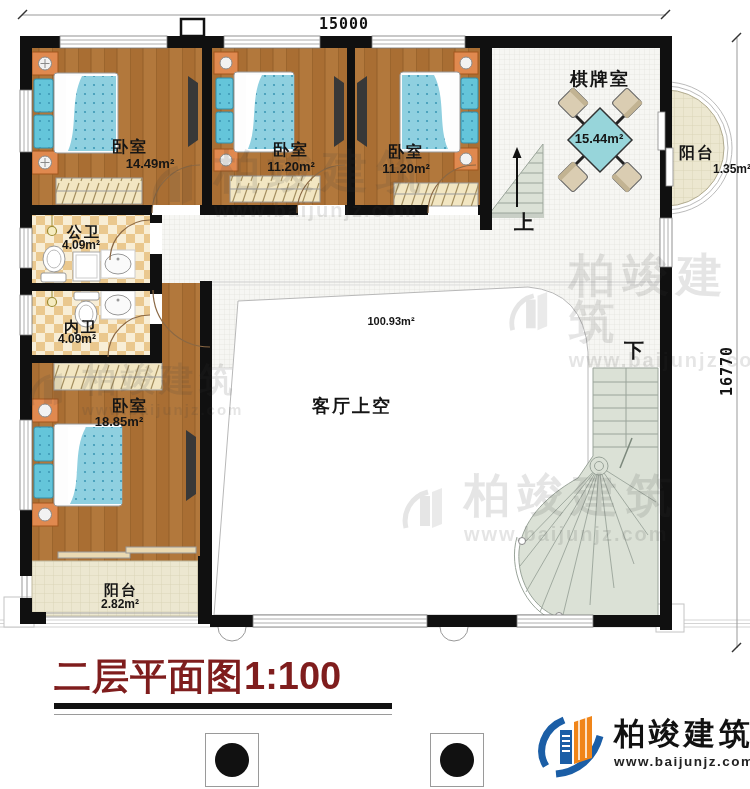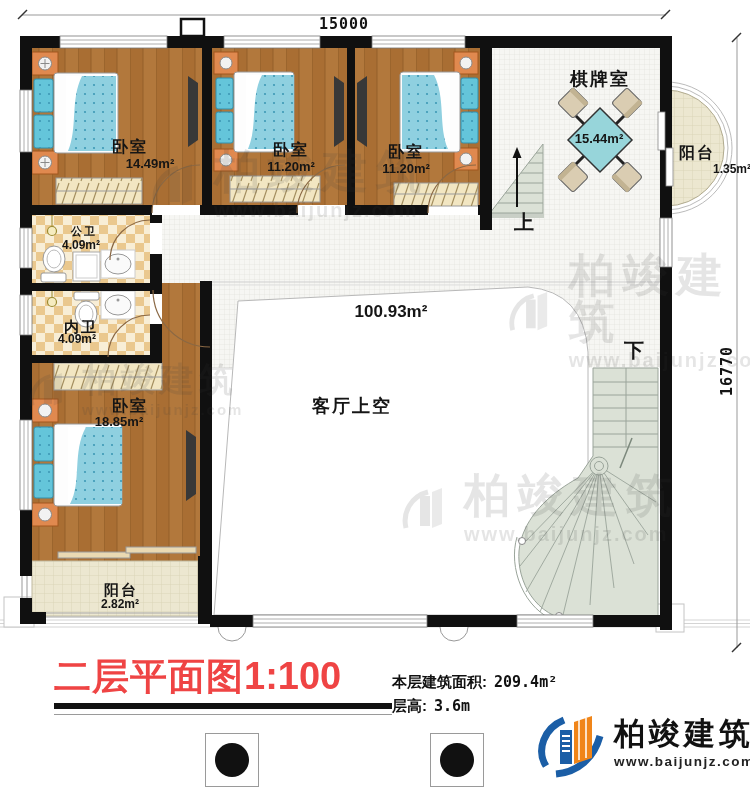--- a/index.html
+++ b/index.html
@@ -8,21 +8,21 @@
   svg.plan{position:absolute;left:0;top:0;}
   .lbl{position:absolute;transform:translate(-50%,-50%);font-weight:bold;white-space:nowrap;
        line-height:1;text-align:center;color:#151515;}
   .rm{font-size:16px;letter-spacing:2px;}
   .rm-lg{font-size:18px;letter-spacing:2px;}
   .ar{font-size:13px;}
   .ar-sm{font-size:12px;}
   .updown{font-size:20px;}
   .dim{font-size:15px;letter-spacing:1px;font-family:"DejaVu Sans Mono","Liberation Mono",monospace;font-weight:bold;}
   .dim-v{transform:translate(-50%,-50%) rotate(-90deg);}
-  .title-row{position:absolute;left:54px;top:652px;font-weight:bold;white-space:nowrap;color:#ef4444;}
+  .title-row{position:absolute;left:54px;top:652px;font-weight:bold;white-space:nowrap;color:#7f1d1d;}
   .title-cn{font-size:37px;letter-spacing:1px;}
   .title-scale{font-size:38px;}
   .title-bar{position:absolute;left:54px;top:703px;width:338px;height:6px;background:#111;}
   .title-thin{position:absolute;left:54px;top:714px;width:338px;height:1px;background:#9a9a9a;}
   .info{position:absolute;left:392px;top:670px;font-weight:bold;font-size:15px;line-height:1.6;color:#111;}
   .info .val{margin-left:7px;font-family:"DejaVu Sans Mono","Liberation Mono",monospace;}
   .col-sym{position:absolute;width:52px;height:52px;background:#fff;border:1px solid #9a9a9a;}
   .col-dot{width:34px;height:34px;border-radius:50%;background:#111;margin:9px auto;}
   .logo{position:absolute;left:534px;top:708px;display:flex;align-items:center;gap:6px;}
   .logo-txt{display:flex;flex-direction:column;}
@@ -399,45 +399,41 @@
 <div class="lbl rm" style="left:130px;top:147px;">卧室</div>
 <div class="lbl ar" style="left:130px;top:163px;margin-left:20px;">14.49m²</div>
 <div class="lbl rm" style="left:291px;top:150px;">卧室</div>
 <div class="lbl ar" style="left:291px;top:166px;">11.20m²</div>
 <div class="lbl rm" style="left:406px;top:152px;">卧室</div>
 <div class="lbl ar" style="left:406px;top:168px;">11.20m²</div>
 <div class="lbl rm-lg" style="left:600px;top:79px;">棋牌室</div>
 <div class="lbl ar" style="left:599px;top:95px;margin-top:43px;">15.44m²</div>
 <div class="lbl rm" style="left:697px;top:153px;">阳台</div>
 <div class="lbl ar-sm" style="left:732px;top:169px;">1.35m²</div>
-<div class="lbl rm" style="left:84px;top:231px;font-size:11px;">公卫</div>
+<div class="lbl rm" style="left:84px;top:231px;font-size:15px;">公卫</div>
 <div class="lbl ar-sm" style="left:81px;top:245px;">4.09m²</div>
 <div class="lbl rm" style="left:81px;top:326px;font-size:15px;">内卫</div>
 <div class="lbl ar-sm" style="left:77px;top:339px;">4.09m²</div>
 <div class="lbl rm" style="left:130px;top:406px;">卧室</div>
 <div class="lbl ar" style="left:119px;top:421px;">18.85m²</div>
-<div class="lbl ar" style="left:391px;top:311px;font-size:17px;">100.93m²</div>
+<div class="lbl ar" style="left:391px;top:321px;font-size:11px;">100.93m²</div>
 <div class="lbl rm-lg" style="left:352px;top:407px;font-family:Liberation Mono, monospace;">客厅上空</div>
 <div class="lbl rm" style="left:121px;top:589px;font-size:15px;">阳台</div>
 <div class="lbl ar-sm" style="left:120px;top:604px;">2.82m²</div>
 <div class="lbl updown" style="left:524px;top:222px;">上</div>
 <div class="lbl updown" style="left:634px;top:350px;">下</div>
 
 <div class="lbl dim" style="left:344px;top:24px;">15000</div>
 <div class="lbl dim dim-v" style="left:727px;top:371px;">16770</div>
 
 <div class="title-row">
   <span class="title-cn">二层平面图</span><span class="title-scale">1:100</span>
 </div>
 <div class="title-bar"></div>
 <div class="title-thin"></div>
-<div class="info">
-  <div><span>本层建筑面积:</span><span class="val">209.4m²</span></div>
-  <div><span>层高:</span><span class="val">3.6m</span></div>
-</div>
 
 <div class="col-sym" style="left:205px;top:733px;">
       <div class="col-dot"></div>
     </div>
 <div class="col-sym" style="left:430px;top:733px;">
       <div class="col-dot"></div>
     </div>
 
 <div class="logo">
   <svg width="74" height="70" viewBox="0 0 74 70">

